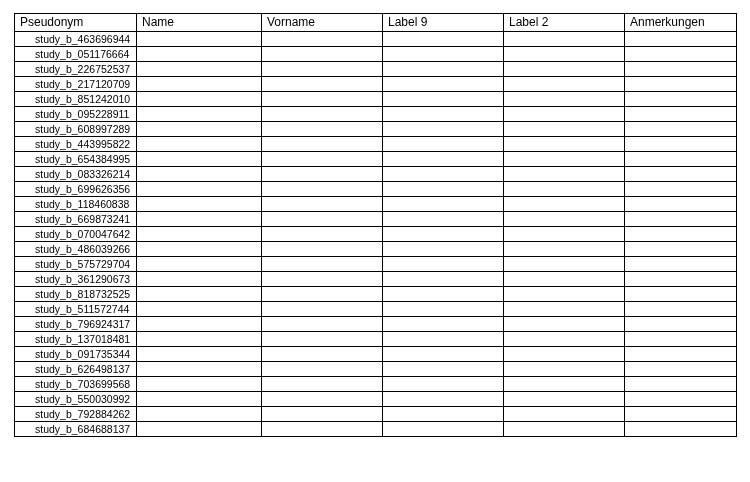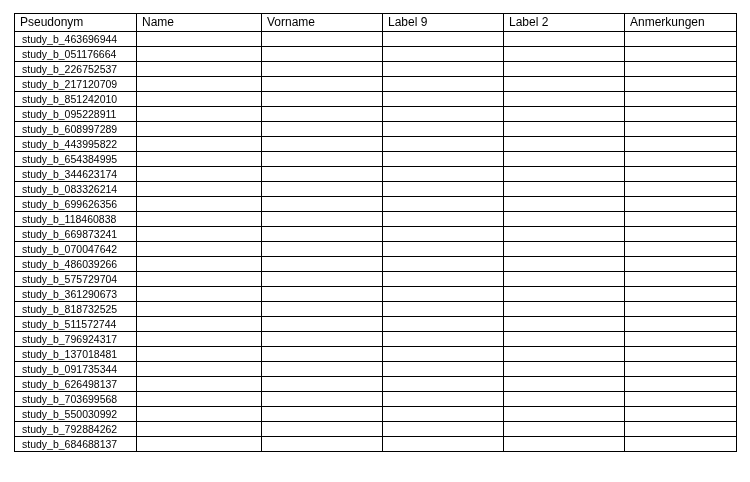--- a/index.html
+++ b/index.html
@@ -45,21 +45,21 @@
     font-weight: normal;
     white-space: nowrap;
     overflow: hidden;
   }
   table.data-table thead th {
     height: 17px;
     line-height: 17px;
     font-size: 12px;
   }
   table.data-table tbody td.pseudonym-cell {
-    padding-left: 7px;
+    padding-left: 20px;
     margin-top: 8px;
   }
 </style>
 </head>
 <body>
 
 <div id="sheet">
   <table class="data-table">
     <colgroup>
       <col class="c0">
@@ -146,28 +146,20 @@
         </tr>
         <tr>
           <td class="pseudonym-cell">study_b_654384995</td>
           <td></td>
           <td></td>
           <td></td>
           <td></td>
           <td></td>
         </tr>
         <tr>
-          <td class="pseudonym-cell">study_b_344623174</td>
-          <td></td>
-          <td></td>
-          <td></td>
-          <td></td>
-          <td></td>
-        </tr>
-        <tr>
           <td class="pseudonym-cell">study_b_083326214</td>
           <td></td>
           <td></td>
           <td></td>
           <td></td>
           <td></td>
         </tr>
         <tr>
           <td class="pseudonym-cell">study_b_699626356</td>
           <td></td>

